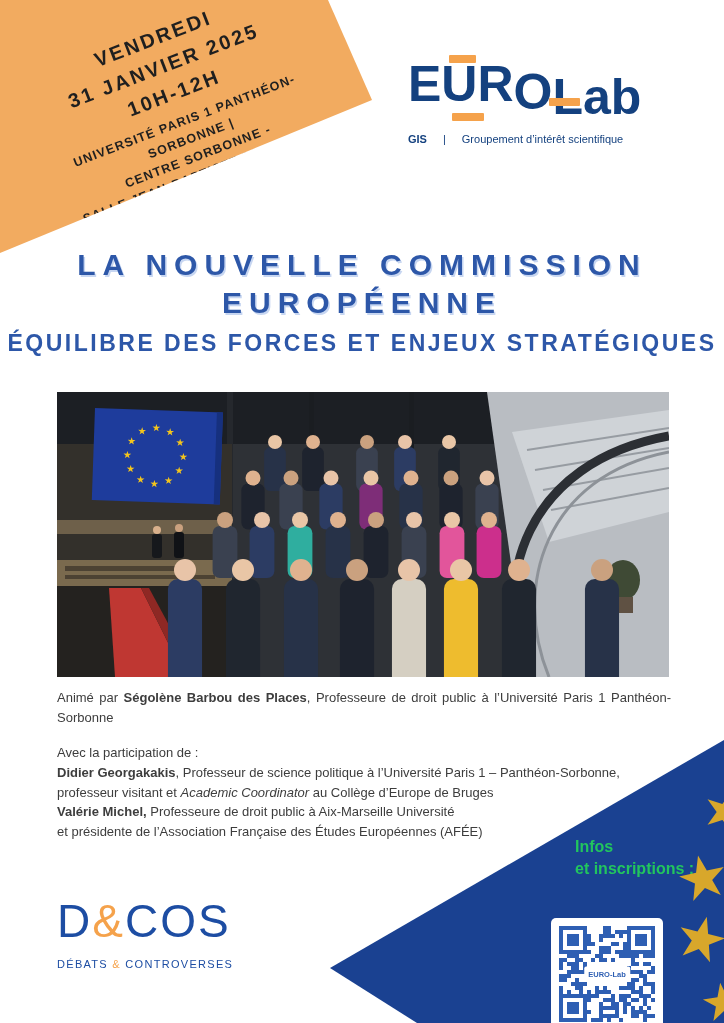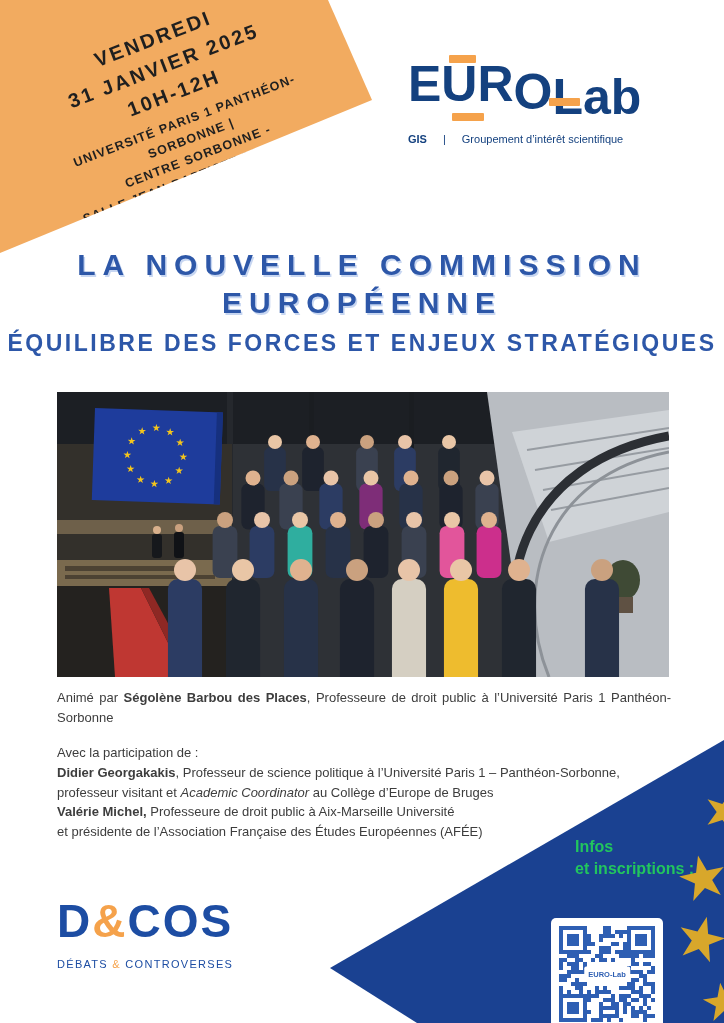--- a/index.html
+++ b/index.html
@@ -49,21 +49,21 @@
              clip-path:polygon(330px 968px,724px 740px,724px 1023px,417px 1023px);}
   .infos{position:absolute;left:551px;top:836px;color:#22c55e;font-size:16px;font-weight:800;line-height:1.35;margin-left:24px;}
   .qr-box{position:absolute;left:551px;top:878px;width:112px;height:112px;background:#fff;border-radius:5px;margin-top:40px;}
   .qr-box svg{position:absolute;left:8px;top:8px;}
   .qr-label{position:absolute;left:50%;top:50%;transform:translate(-50%,-50%);background:#fff;
             padding:3px 4px;border-radius:2px;font-size:7.5px;font-weight:800;color:#2e5fb3;white-space:nowrap;}
   .band-stars{position:absolute;left:0;top:0;}
 
   
   .dcos{position:absolute;left:57px;top:898px;color:#1d4da3;}
-  .dcos-word{font-size:46px;font-weight:700;letter-spacing:2px;line-height:1;
+  .dcos-word{font-size:46px;font-weight:400;letter-spacing:2px;line-height:1;
              text-shadow:1px 1px 0 rgba(255,255,255,.55) inset;}
   .dcos-word .amp{color:#f5a24b;}
   .dcos-tag{margin-top:14px;font-size:11px;font-weight:400;letter-spacing:1.3px;color:#1d4da3;}
   .dcos-tag .amp{color:#f5a24b;}
 </style>
 </head>
 <body>
 
 <div class="page">
 

